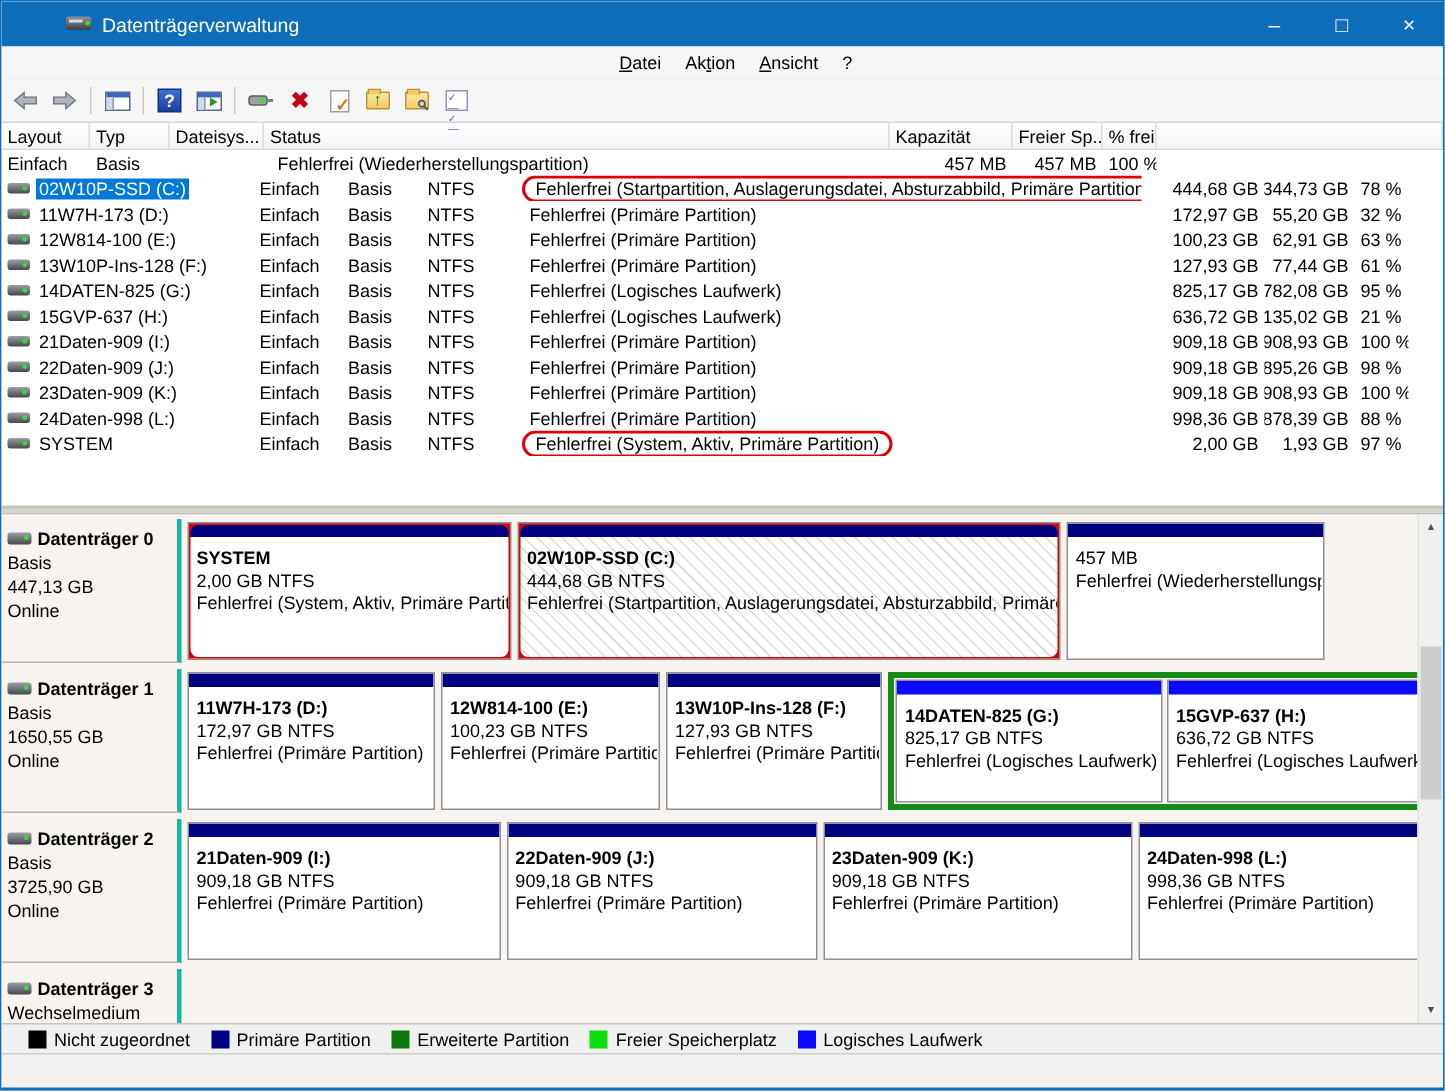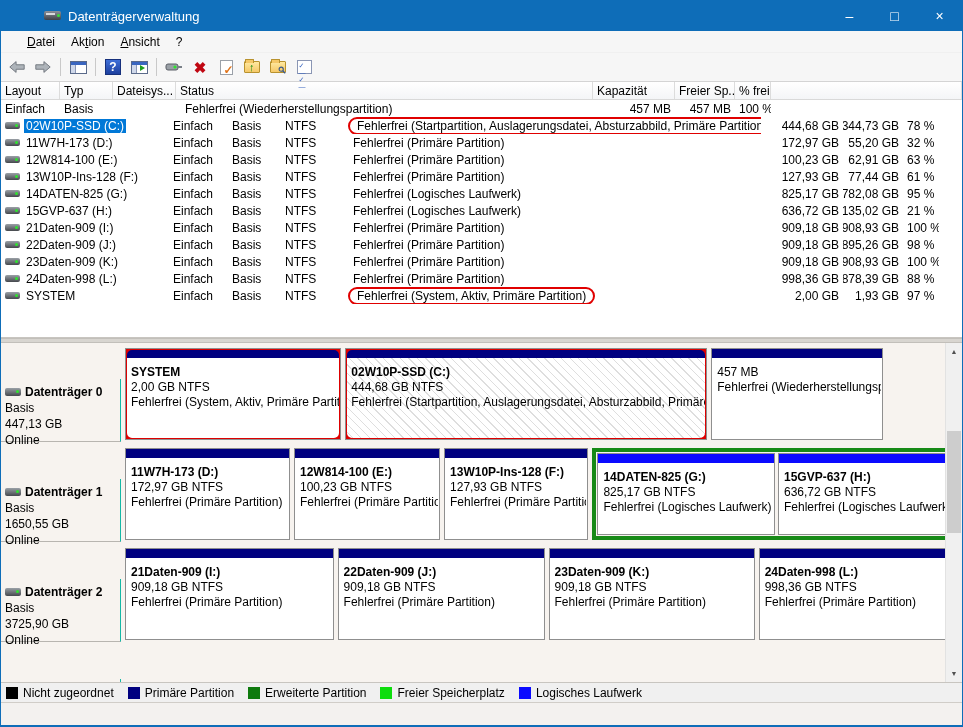--- a/index.html
+++ b/index.html
@@ -11,21 +11,21 @@
   
   .titlebar { height:30px; background:#0e6db8; display:flex; align-items:center;padding-left:35px; }
   .title-ico { width:18px; height:14px; margin:0 6px 0 8px; position:relative; }
   .title-ico .case { position:absolute; left:0; top:2px; width:17px; height:9px; background:linear-gradient(#8d9199,#3c4048); border-radius:2px; }
   .title-ico .slot { position:absolute; left:2px; top:4px; width:9px; height:2px; background:#d8dadd; }
   .title-ico .led { position:absolute; right:2px; top:5px; width:3px; height:3px; background:#35e035; border-radius:50%; }
   .title-text { color:#fff; font-size:13px; flex:1; }
   .caption-btns { display:flex; height:30px; }
   .cap-btn { width:45px; height:30px; color:#fff; display:flex; align-items:center; justify-content:center; font-size:14px; }
   
-  .menubar { height:22px; background:#f6f6f6; display:flex; align-items:center; padding-left:18px; border-bottom:1px solid #f0f0f0; }
+  .menubar { height:22px; background:#f6f6f6; display:flex; align-items:center; padding-left:18px; border-bottom:1px solid #f0f0f0;justify-content:center; }
   .menu-item { padding:2px 8px; }
   
   .toolbar { height:29px; background:#f6f6f6; border-bottom:1px solid #d4d4d4; display:flex; align-items:center; padding-left:4px; gap:2px; }
   .tb-btn { width:24px; height:24px; display:flex; align-items:center; justify-content:center; }
   .tb-sep { width:1px; height:18px; background:#c9c9c9; margin:0 3px; }
   .arrow-svg { width:18px; height:14px; }
   .ico-help { width:16px; height:16px; background:linear-gradient(#3f6fd8,#1d3f9e); color:#fff; font-weight:bold; font-size:12px; display:flex; align-items:center; justify-content:center; border:1px solid #16307c; }
   .ico-win { width:17px; height:13px; border:1px solid #5a6a8a; background:#fff; position:relative; }
   .ico-win .tl { position:absolute; left:0; top:0; right:0; height:3px; background:#3a66c0; }
   .ico-win .lp { position:absolute; left:0; top:3px; bottom:0; width:5px; background:#cfd8ea; border-right:1px solid #8a96b4; }
@@ -51,21 +51,21 @@
   .vname { padding:0 2px; }
   .vname.sel { background:#0078d7; color:#fff; }
   .status-text { padding:0 5px; line-height:14px; }
   .status-text.circled { border:2px solid #e00000; border-radius:9px; padding:0 7px; }
   
   .splitter { height:5px; background:#d8d5d0; border-top:1px solid #c2bfba; border-bottom:1px solid #c2bfba; }
   
   .graph-area { position:relative; height:339px; background:#f7f3ef; overflow:hidden; }
   .graph-inner { position:absolute; left:0; top:0; right:17px; bottom:0; padding-top:3px; overflow:hidden; }
   .disk-row { display:flex; height:96px; margin-bottom:4px; }
-  .disk-info { width:120px; flex:0 0 120px; padding:5px 4px 0 4px; border-right:1px solid #14b8a6; border-bottom:1px solid #b8b5b0;margin-top:33px; }
+  .disk-info { width:120px; flex:0 0 120px; padding:5px 4px 0 4px; border-right:3px solid #14b8a6; border-bottom:1px solid #b8b5b0; }
   .disk-info .di-head { display:flex; align-items:center; gap:4px; font-weight:bold; }
   .disk-info .di-ico { width:16px; height:8px; background:linear-gradient(#9aa0a6,#45484d); border-radius:2px; position:relative; flex:0 0 16px; }
   .disk-info .di-ico::after { content:''; position:absolute; right:2px; top:2px; width:3px; height:3px; background:#2ee52e; border-radius:50%; }
   .disk-info div { line-height:16px; }
   .disk-strip { flex:1; display:flex; padding:2px 2px 2px 4px; position:relative; }
   .part-box { position:relative; border:1px solid #8f8f8f; background:#fff; margin-right:4px; overflow:hidden; }
   .part-bar { height:9px; width:100%; }
   .part-text { padding:7px 1px 0 5px; }
   .part-text div { white-space:nowrap; overflow:hidden; line-height:15px; }
   .part-name { font-weight:bold; }
@@ -75,21 +75,21 @@
   .ext-group { position:relative; border:4px solid #178a17; display:flex; padding:1px; margin-right:4px; background:transparent; }
   .ext-group .part-box { margin-right:3px; border-width:1px; flex:1; }
   .ext-group .part-box:last-child { margin-right:0; }
   .filler { margin-right:0; }
   
   .vscroll { position:absolute; right:0; top:0; bottom:0; width:17px; background:#f0f0f0; border-left:1px solid #e2e2e2; }
   .vs-arrow { height:17px; display:flex; align-items:center; justify-content:center; font-size:7px; color:#505050; }
   .vs-thumb { position:absolute; left:1px; right:1px; top:88px; height:102px; background:#cdcdcd; }
   .vs-down { position:absolute; bottom:0; left:0; right:0; }
   
-  .legend { height:20px; background:#f0f0f0; border-top:1px solid #c8c5c0; display:flex; align-items:center; gap:14px; padding-left:5px; }
+  .legend { height:20px; background:#f0f0f0; border-top:1px solid #c8c5c0; display:flex; align-items:center; gap:14px; padding-left:18px; }
   .leg-item { display:flex; align-items:center; gap:5px; }
   .leg-sq { width:12px; height:12px; }
   
   .statusstrip { height:23px; background:#f3f1ef; border-top:1px solid #d0cdc8; }
   .bottom-border { height:2px; background:#0e6db8; }
   u { text-decoration:underline; }
 </style>
 </head>
 <body>
 

